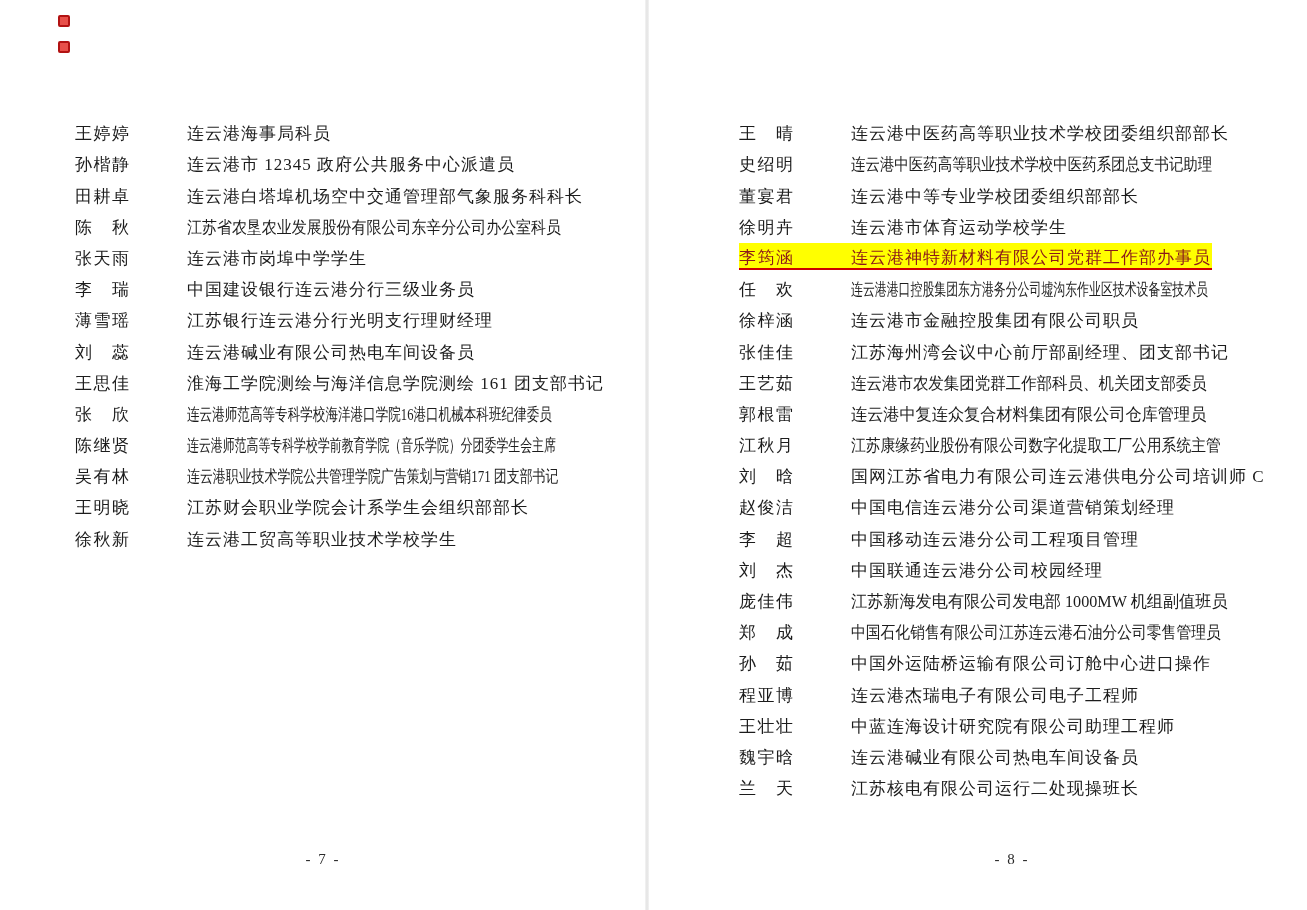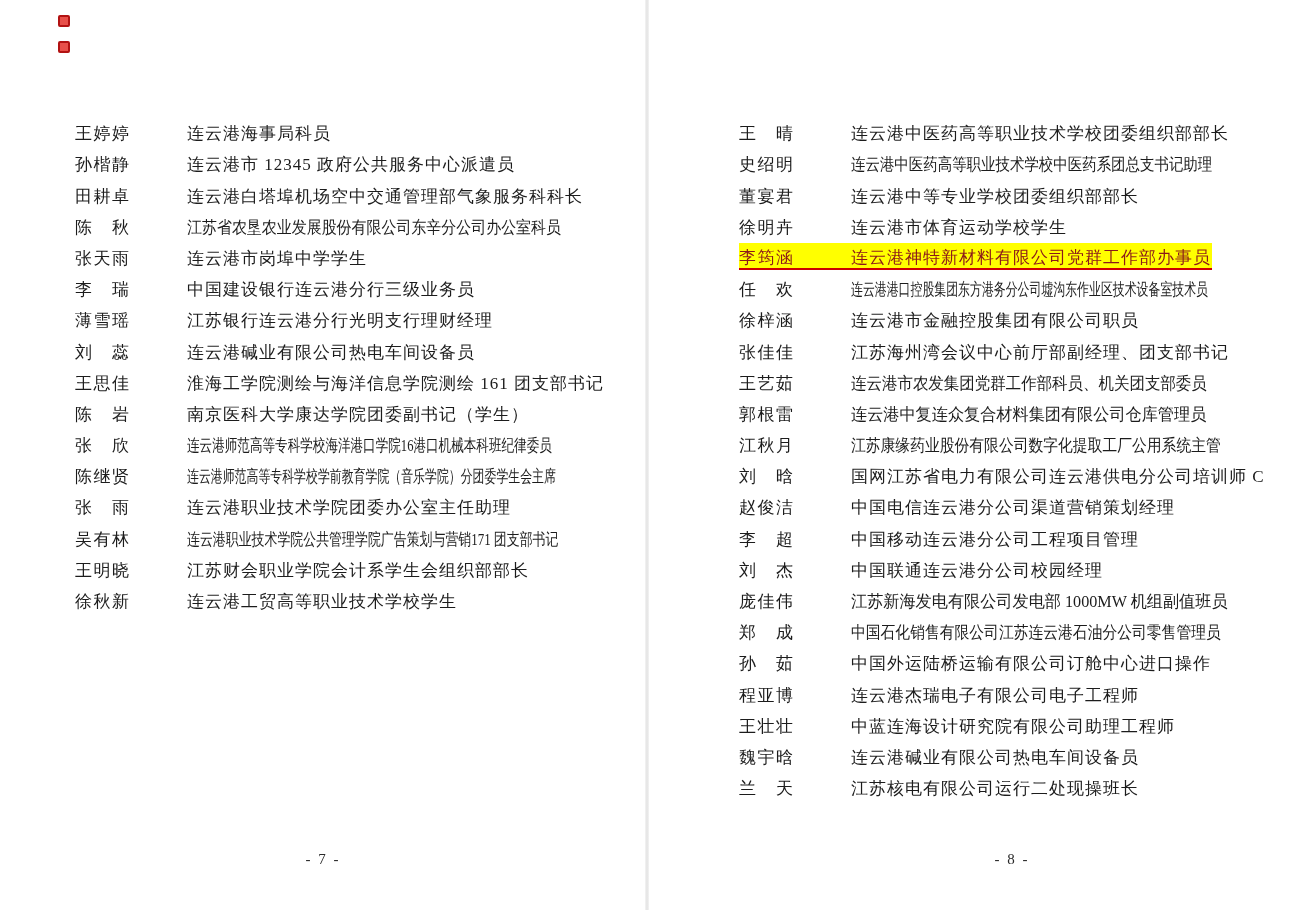--- a/index.html
+++ b/index.html
@@ -102,35 +102,29 @@
 
     <div class="row">
       <span class="rowline"><span class="name">刘蕊</span><span class="title">连云港碱业有限公司热电车间设备员</span></span>
     </div>
 
     <div class="row">
       <span class="rowline"><span class="name">王思佳</span><span class="title">淮海工学院测绘与海洋信息学院测绘 161 团支部书记</span></span>
     </div>
 
 
-    <div class="row">
-      <span class="rowline"><span class="name">陈岩</span><span class="title">南京医科大学康达学院团委副书记（学生）</span></span>
-    </div>
 
     <div class="row">
       <span class="rowline"><span class="name">张欣</span><span class="title" style="letter-spacing: 0px; transform: scaleX(0.74);">连云港师范高等专科学校海洋港口学院16港口机械本科班纪律委员</span></span>
     </div>
 
     <div class="row">
       <span class="rowline"><span class="name">陈继贤</span><span class="title" style="letter-spacing: 0px; transform: scaleX(0.7);">连云港师范高等专科学校学前教育学院（音乐学院）分团委学生会主席</span></span>
     </div>
 
-    <div class="row">
-      <span class="rowline"><span class="name">张雨</span><span class="title">连云港职业技术学院团委办公室主任助理</span></span>
-    </div>
 
     <div class="row">
       <span class="rowline"><span class="name">吴有林</span><span class="title" style="letter-spacing: 0px; transform: scaleX(0.76);">连云港职业技术学院公共管理学院广告策划与营销171 团支部书记</span></span>
     </div>
 
     <div class="row">
       <span class="rowline"><span class="name">王明晓</span><span class="title">江苏财会职业学院会计系学生会组织部部长</span></span>
     </div>
 
 

